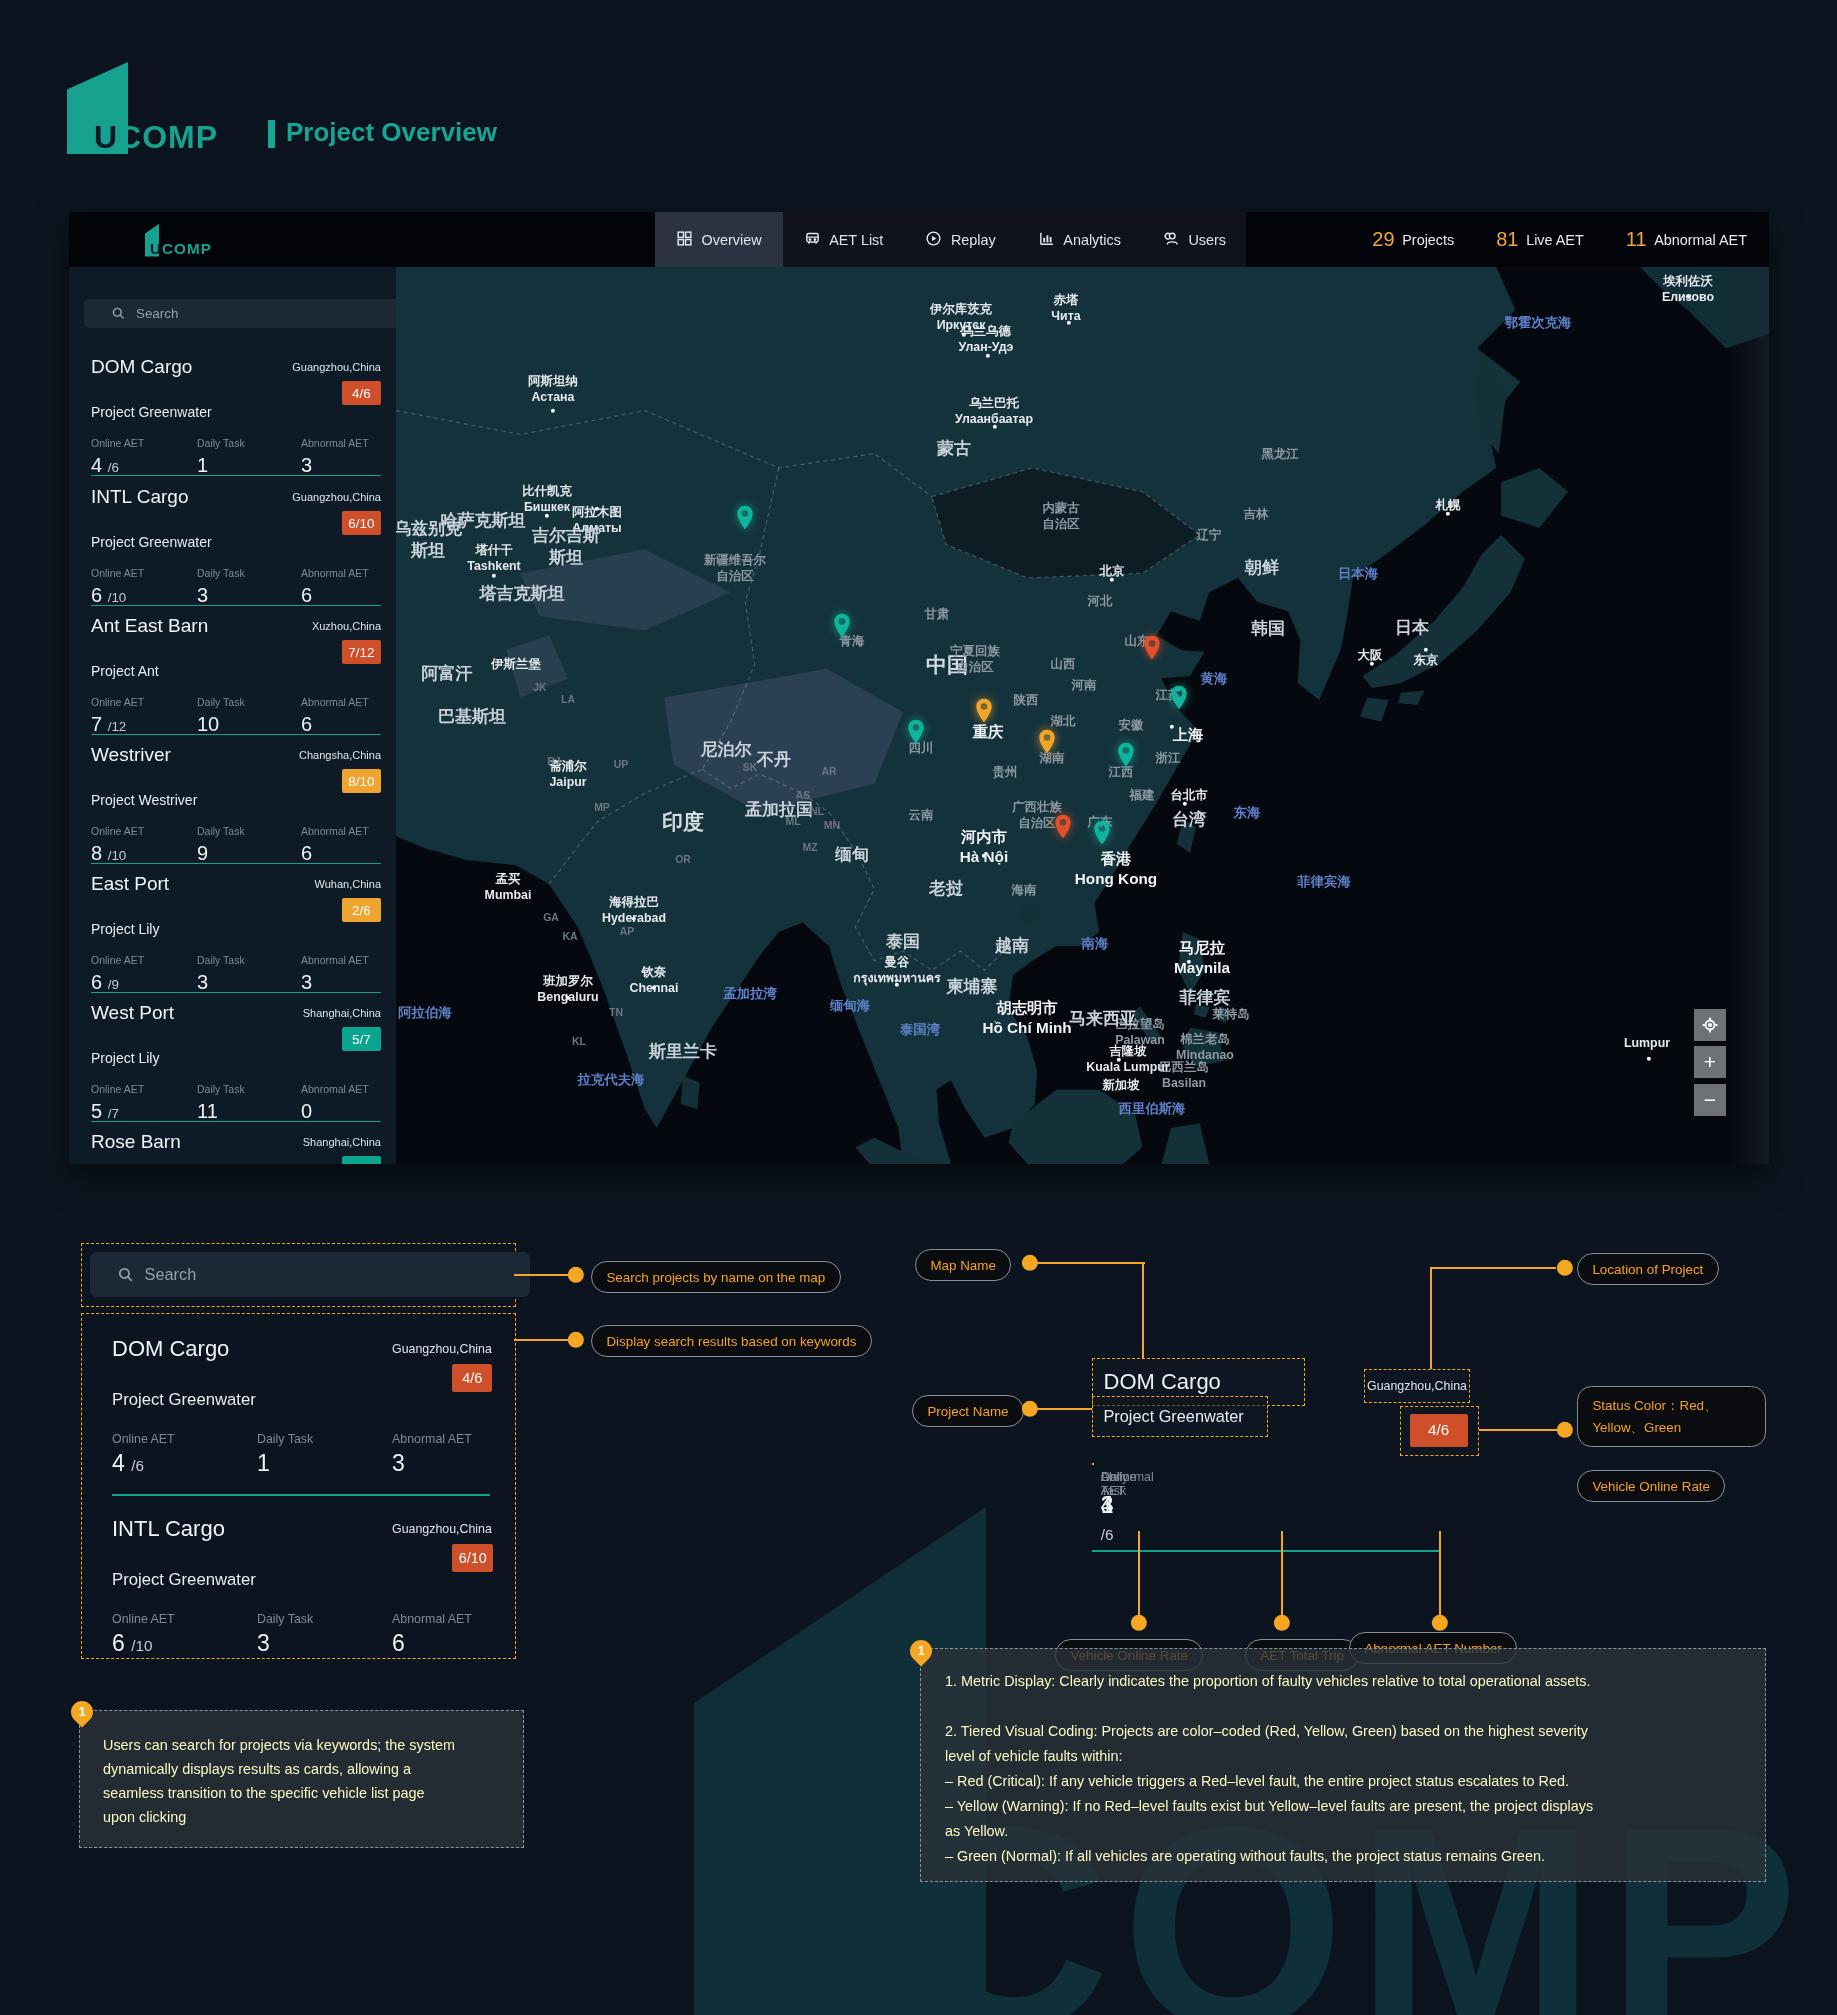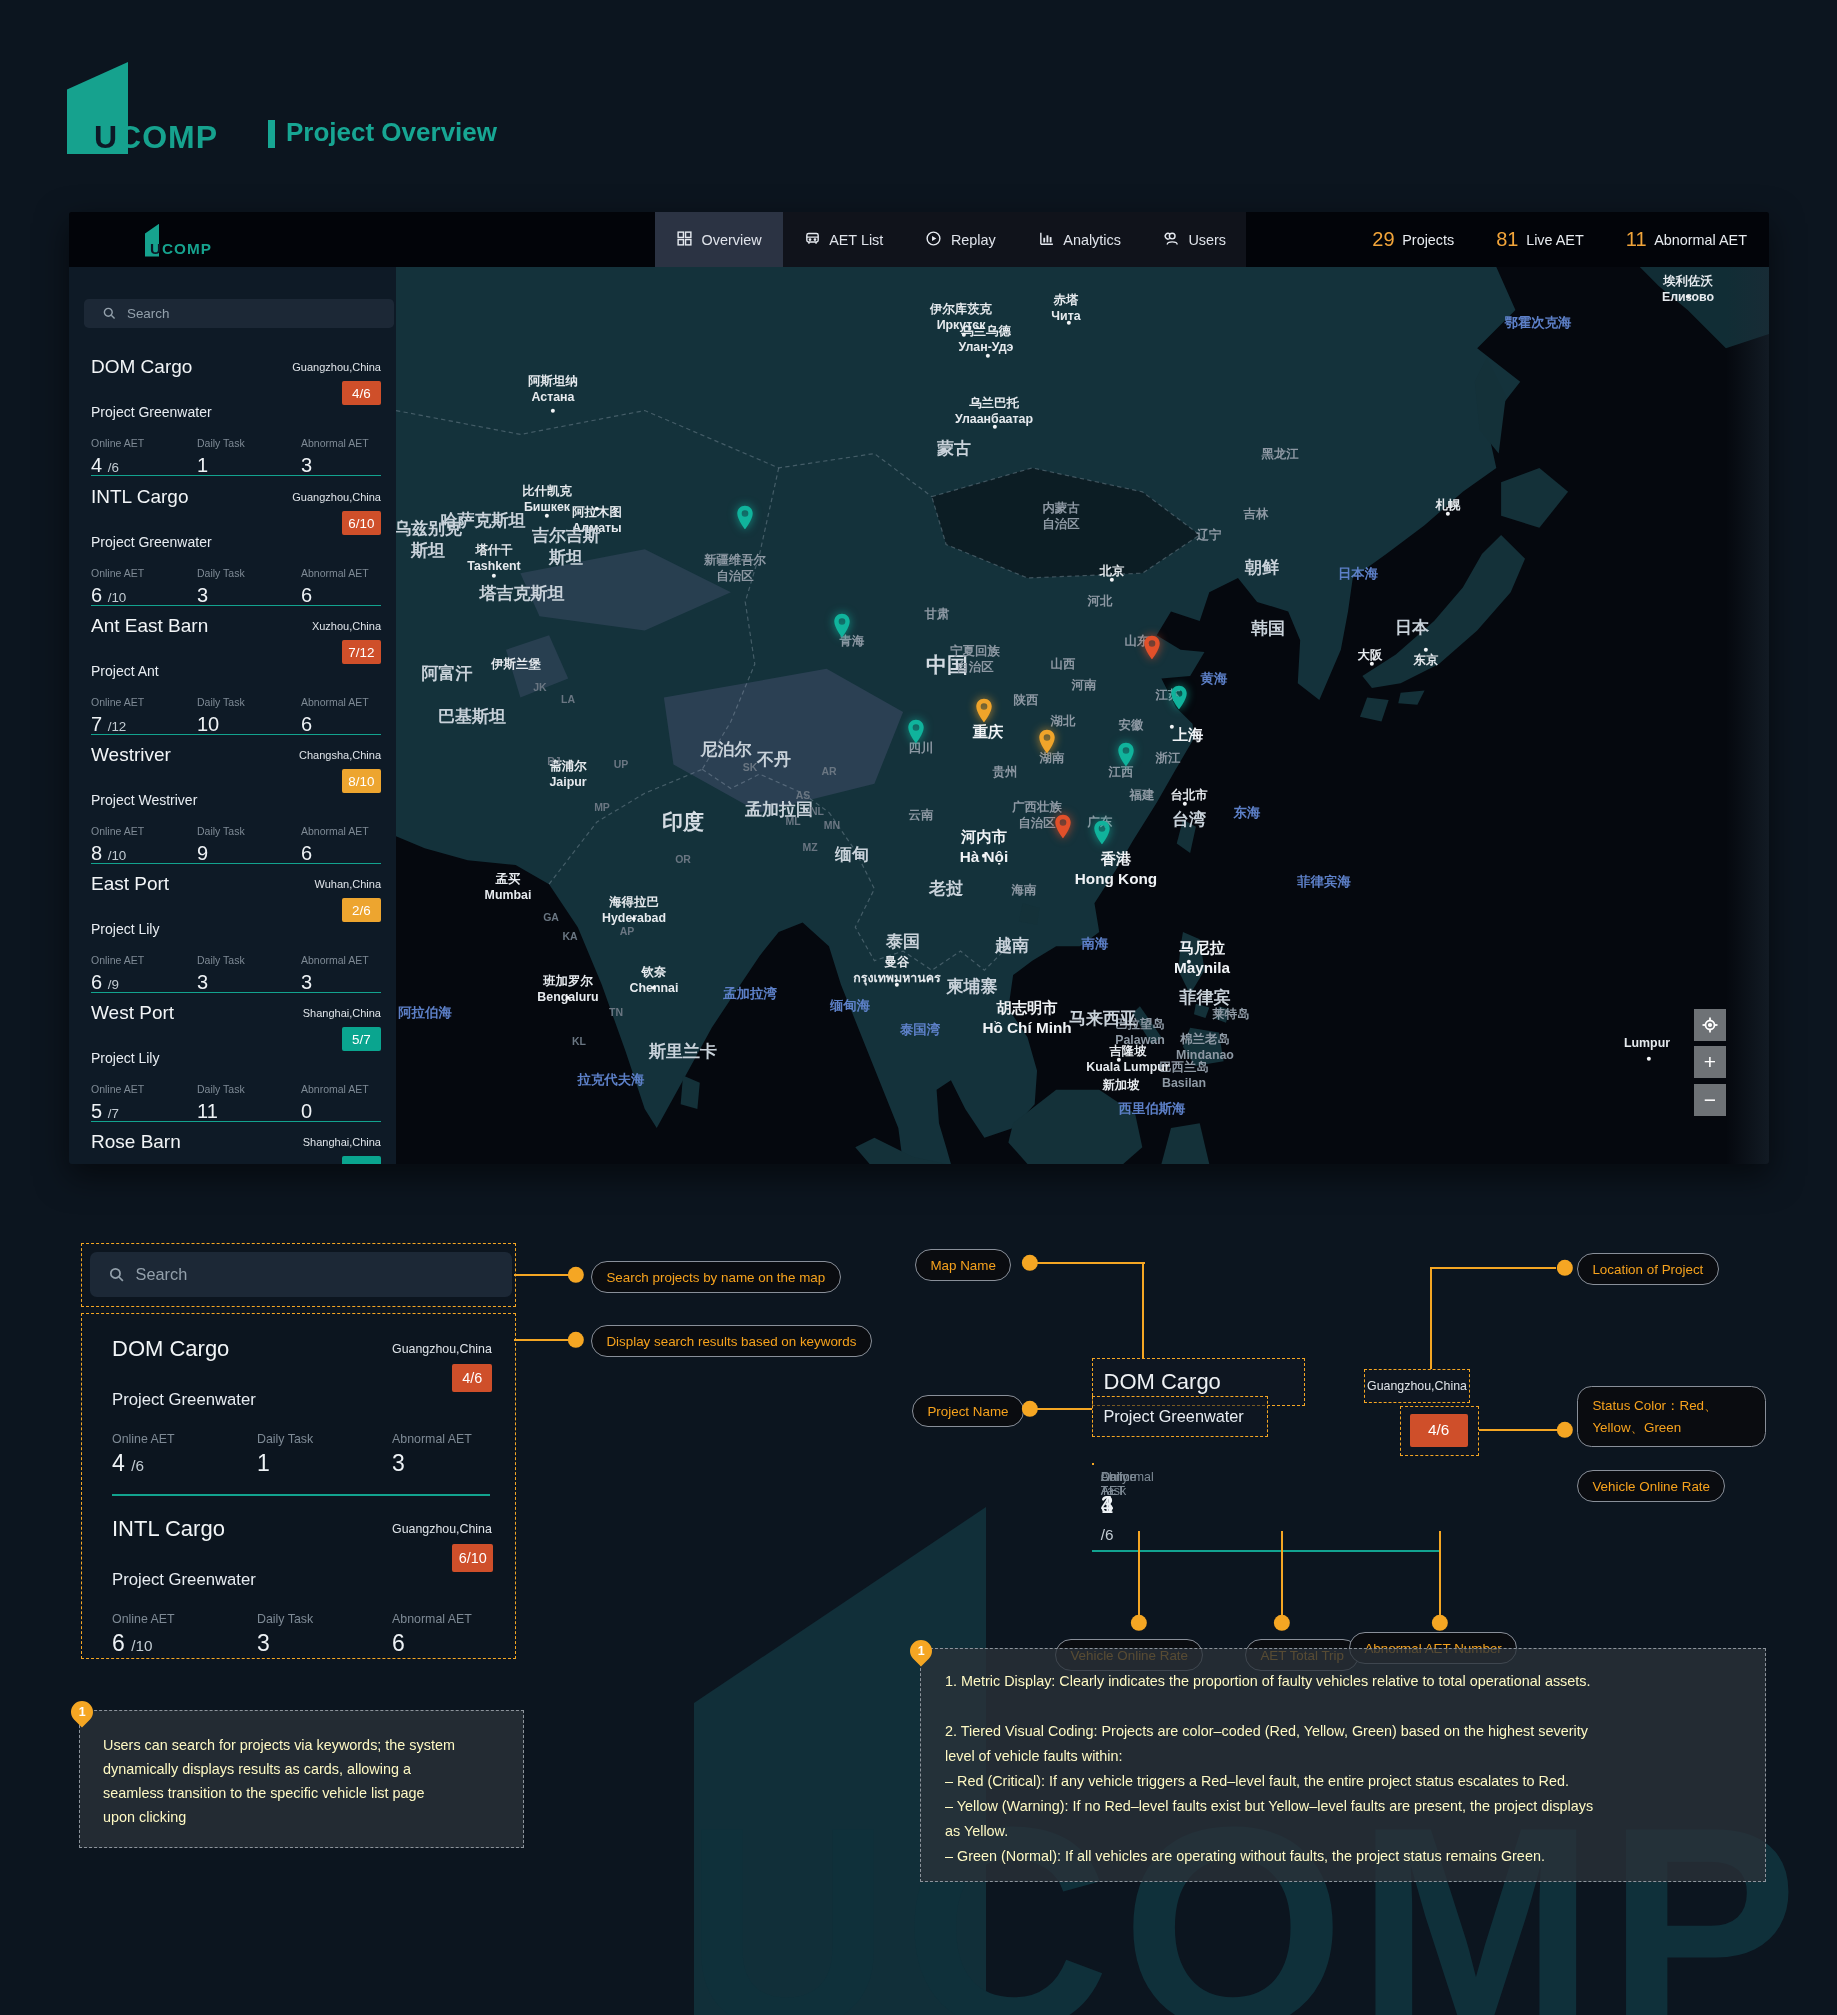--- a/index.html
+++ b/index.html
@@ -20,21 +20,21 @@
   #tabs{position:absolute;left:586px;top:0;height:55px;display:flex;}
   .tab{display:flex;align-items:center;gap:8.6px;padding:0 21px;color:#dfe3ea;font-size:14.4px;cursor:pointer;}
   .tab.active{background:#2b3343;}
   .tab svg{width:17px;height:17px;fill:none;stroke:#e6eaf0;stroke-width:2;}
   #stats{position:absolute;right:22px;top:0;height:55px;display:flex;align-items:center;gap:42px;}
   .stat{display:flex;align-items:center;gap:7.7px;}
   .stat .v{color:#f2a53a;font-size:20px;font-weight:500;}
   .stat .l{color:#e8ecf0;font-size:14.4px;}
   
   #sidebar{position:absolute;left:0;top:55px;width:327px;height:897px;background:#0e1a26;overflow:hidden;}
-  .searchbox{position:absolute;background:#1c2836;border-radius:4.8px;display:flex;align-items:center;gap:8.6px;padding:0 18px;}
+  .searchbox{position:absolute;background:#1c2836;border-radius:4.8px;display:flex;align-items:center;gap:8.6px;padding:0 27px;}
   .searchbox svg{width:14.4px;height:14.4px;stroke:#93a0ab;stroke-width:2.4;fill:none;flex:none;}
   .searchbox input{background:transparent;border:none;outline:none;color:#cfd8df;font-size:13.4px;width:100%;
     font-family:"Liberation Sans","DejaVu Sans",sans-serif;}
   .searchbox input::placeholder{color:#93a0ab;}
   .proj-card{position:absolute;left:22px;width:290px;height:129px;}
   .pc-name{position:absolute;left:0;top:0;font-size:19px;color:#f2f5f7;font-weight:400;}
   .pc-loc{position:absolute;right:0;top:4.8px;font-size:11px;color:#dfe4e9;}
   .pc-badge{position:absolute;right:0;top:25px;min-width:28px;height:24px;padding:0 5.7px;border-radius:1.9px;
     display:flex;align-items:center;justify-content:center;color:#fff;font-size:13.4px;}
   .pc-badge.red{background:#cf4f2a;}  .pc-badge.yellow{background:#eda52f;}  .pc-badge.green{background:#0aa58f;}

